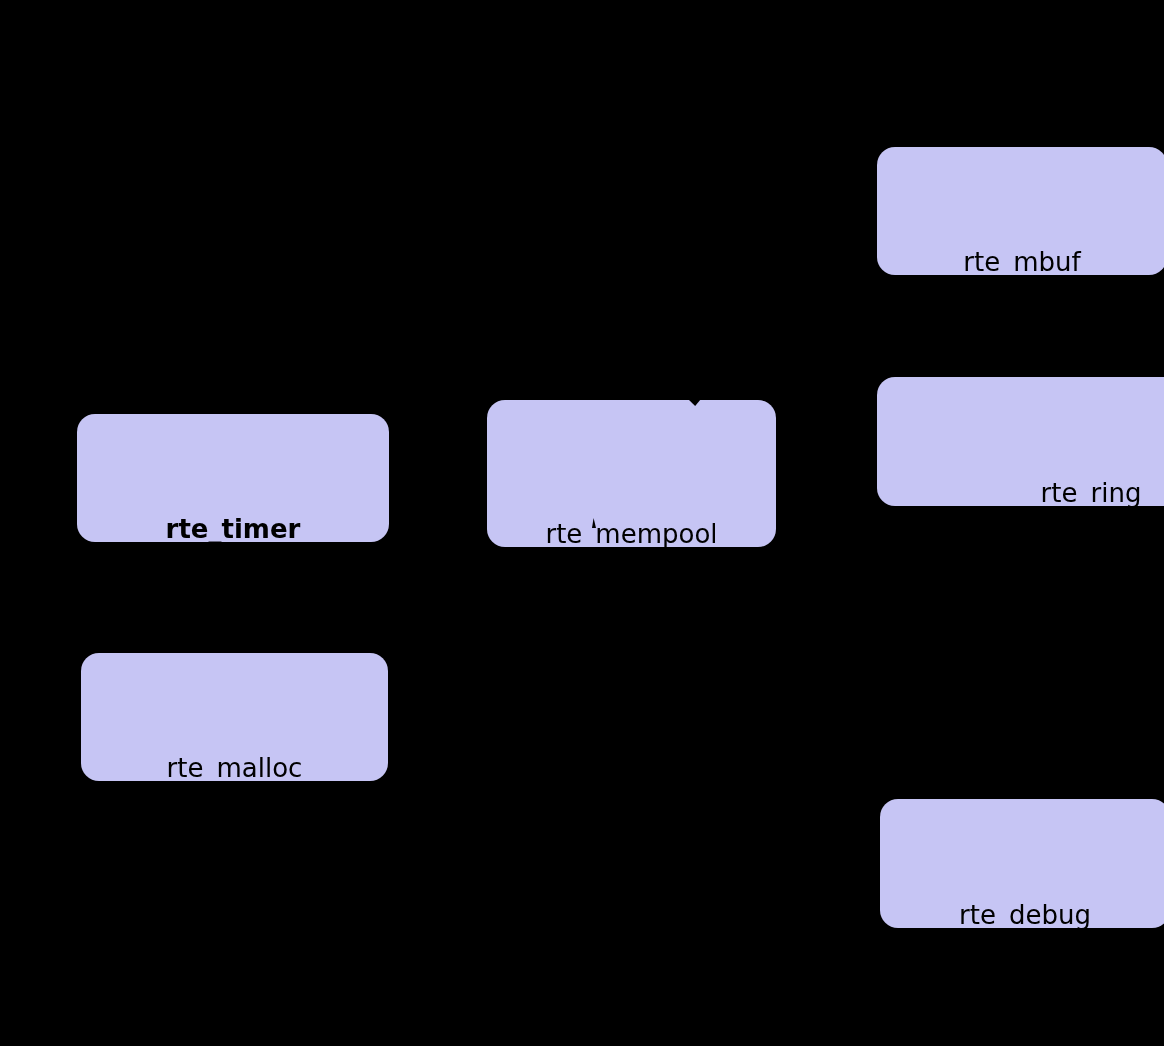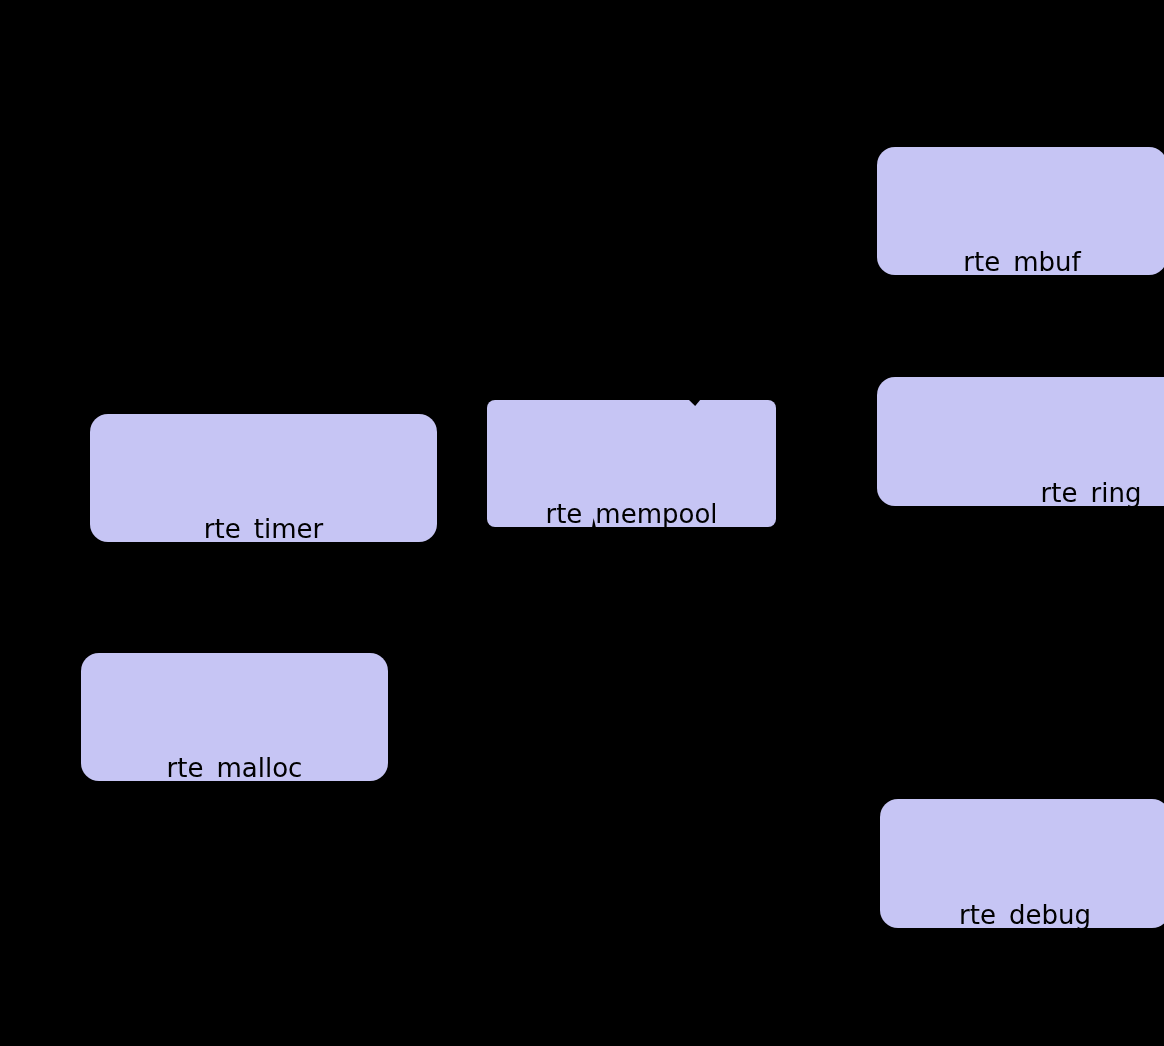--- a/index.html
+++ b/index.html
@@ -24,22 +24,22 @@
     justify-content: center;
     color: var(--node-text, #000000);
     font-size: 26px;
     line-height: 1;
     letter-spacing: 0px;
     margin-left: 36px;
   }
   
   .n-mbuf    { left: 841px; top: 147px; width: 290px; height: 128px; }
   .n-ring    { left: 841px; top: 377px; width: 340px; height: 129px; padding-left: 44px; }
-  .n-timer   { left:  54px; top: 414px; width: 347px; height: 128px; }
-  .n-mempool { left: 451px; top: 400px; width: 289px; height: 127px; border-radius: 8px; }
+  .n-timer   { left:  41px; top: 414px; width: 312px; height: 128px; font-weight: bold; }
+  .n-mempool { left: 451px; top: 400px; width: 289px; height: 147px; }
   .n-malloc  { left:  45px; top: 653px; width: 307px; height: 128px; }
   .n-eal     { left: 452px; top: 651px; width: 288px; height: 129px; }
   .n-debug   { left: 844px; top: 799px; width: 290px; height: 129px; }
 
   
   .artifact {
     position: absolute;
     background: #000000;
   }
   .a-mempool-top    { left: 688px; top: 399px; width: 13px; height: 7px;

